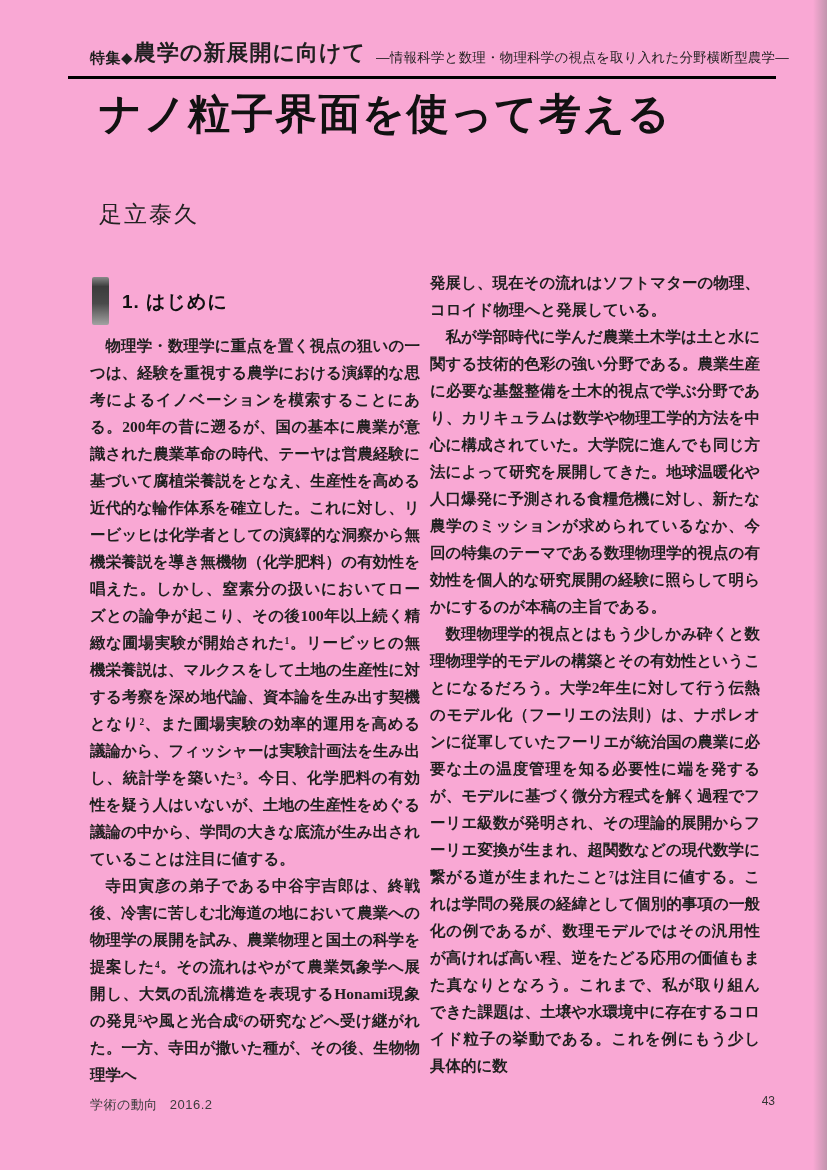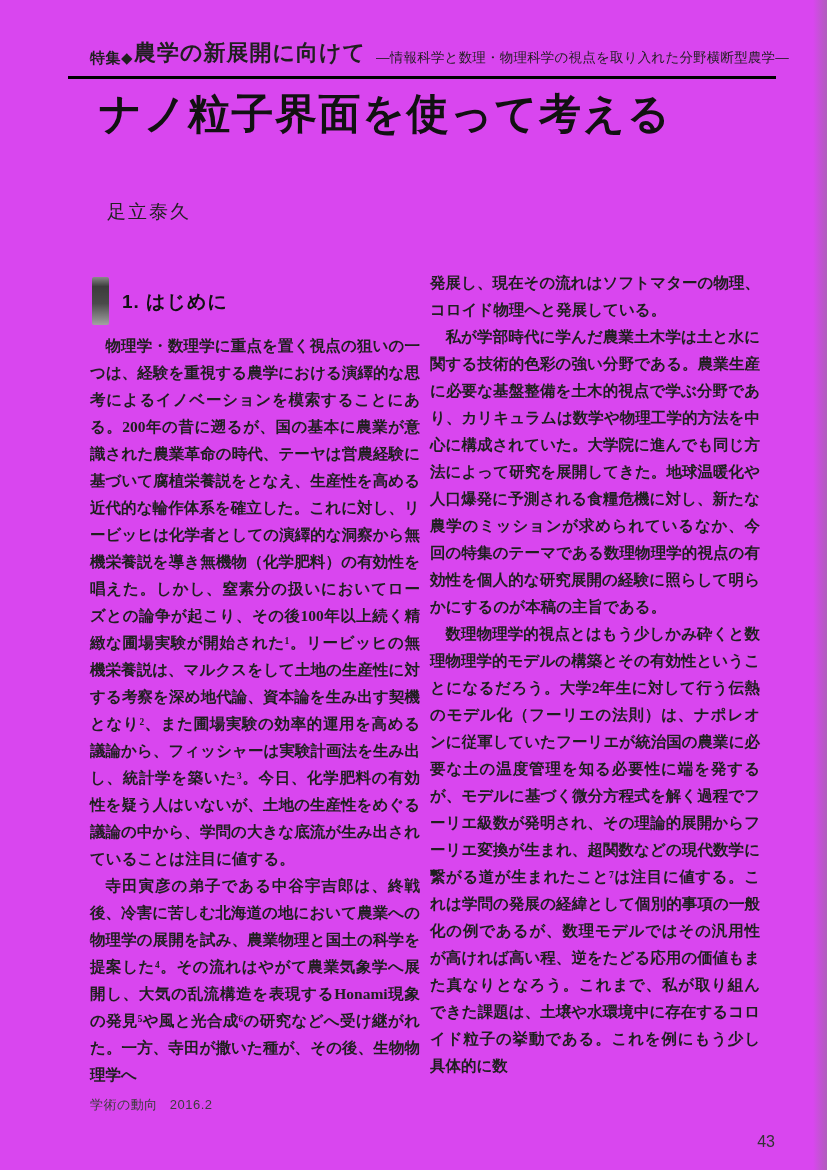--- a/index.html
+++ b/index.html
@@ -1,19 +1,19 @@
 <!DOCTYPE html>
 <html><head>
 <meta charset="utf-8">
 <style>
   html,body { margin:0; padding:0; background:#ffffff; }
   .page {
     position:relative;
     width:827px; height:1170px;
-    background:#d946ef;
+    background:#f9a8d4;
     color:#1f1f1f;
     font-family:"Liberation Serif","DejaVu Serif",serif;
     overflow:hidden;
   }
   
   .header-line {
     position:absolute; left:90px; top:40px; height:28px;
     display:flex; align-items:flex-end;
     font-family:"Liberation Sans","DejaVu Sans",sans-serif;
     white-space:nowrap;
@@ -25,22 +25,22 @@
     position:absolute; left:68px; top:76px; width:708px; height:3px;
     background:#000;
   }
   
   .doc-title {
     position:absolute; left:99px; top:87px;
     font-size:42px; font-weight:bold; line-height:55px;
     letter-spacing:1.5px; color:#111;
   }
   .doc-author {
-    position:absolute; left:107px; top:199px;
-    font-size:19px; letter-spacing:2px; color:#222;
+    position:absolute; left:99px; top:199px;
+    font-size:23px; letter-spacing:2px; color:#222;
   }
   
   .col {
     position:absolute; top:269px; width:330px;
     font-size:15.5px; line-height:27px;
     text-align:justify; color:#1f1f1f;
   }
   .col-left  { left:90px; }
   .col-right { left:430px; }
   .col p { margin:0;font-weight:bold; }
@@ -59,23 +59,23 @@
   }
   .section-title { font-size:19px; font-weight:700; letter-spacing:1px; color:#111; }
   
   .footer-left {
     position:absolute; left:90px; top:1096px;
     font-family:"Liberation Sans","DejaVu Sans",sans-serif;
     font-size:13px; color:#3c3c3c; letter-spacing:0.5px;
   }
   .footer-issue { margin-left:12px; }
   .footer-page {
-    position:absolute; right:52px; top:1133px;
+    position:absolute; right:52px; top:1094px;
     font-family:"Liberation Sans","DejaVu Sans",sans-serif;
-    font-size:16px; color:#333;
+    font-size:12px; color:#333;
   }
   
   .edge-shadow {
     position:absolute; right:0; top:0; width:14px; height:1170px;
     background:linear-gradient(to right, rgba(130,130,130,0) 0%, rgba(125,125,125,0.45) 100%);
     pointer-events:none;
   }
 </style>
 </head>
 <body>

